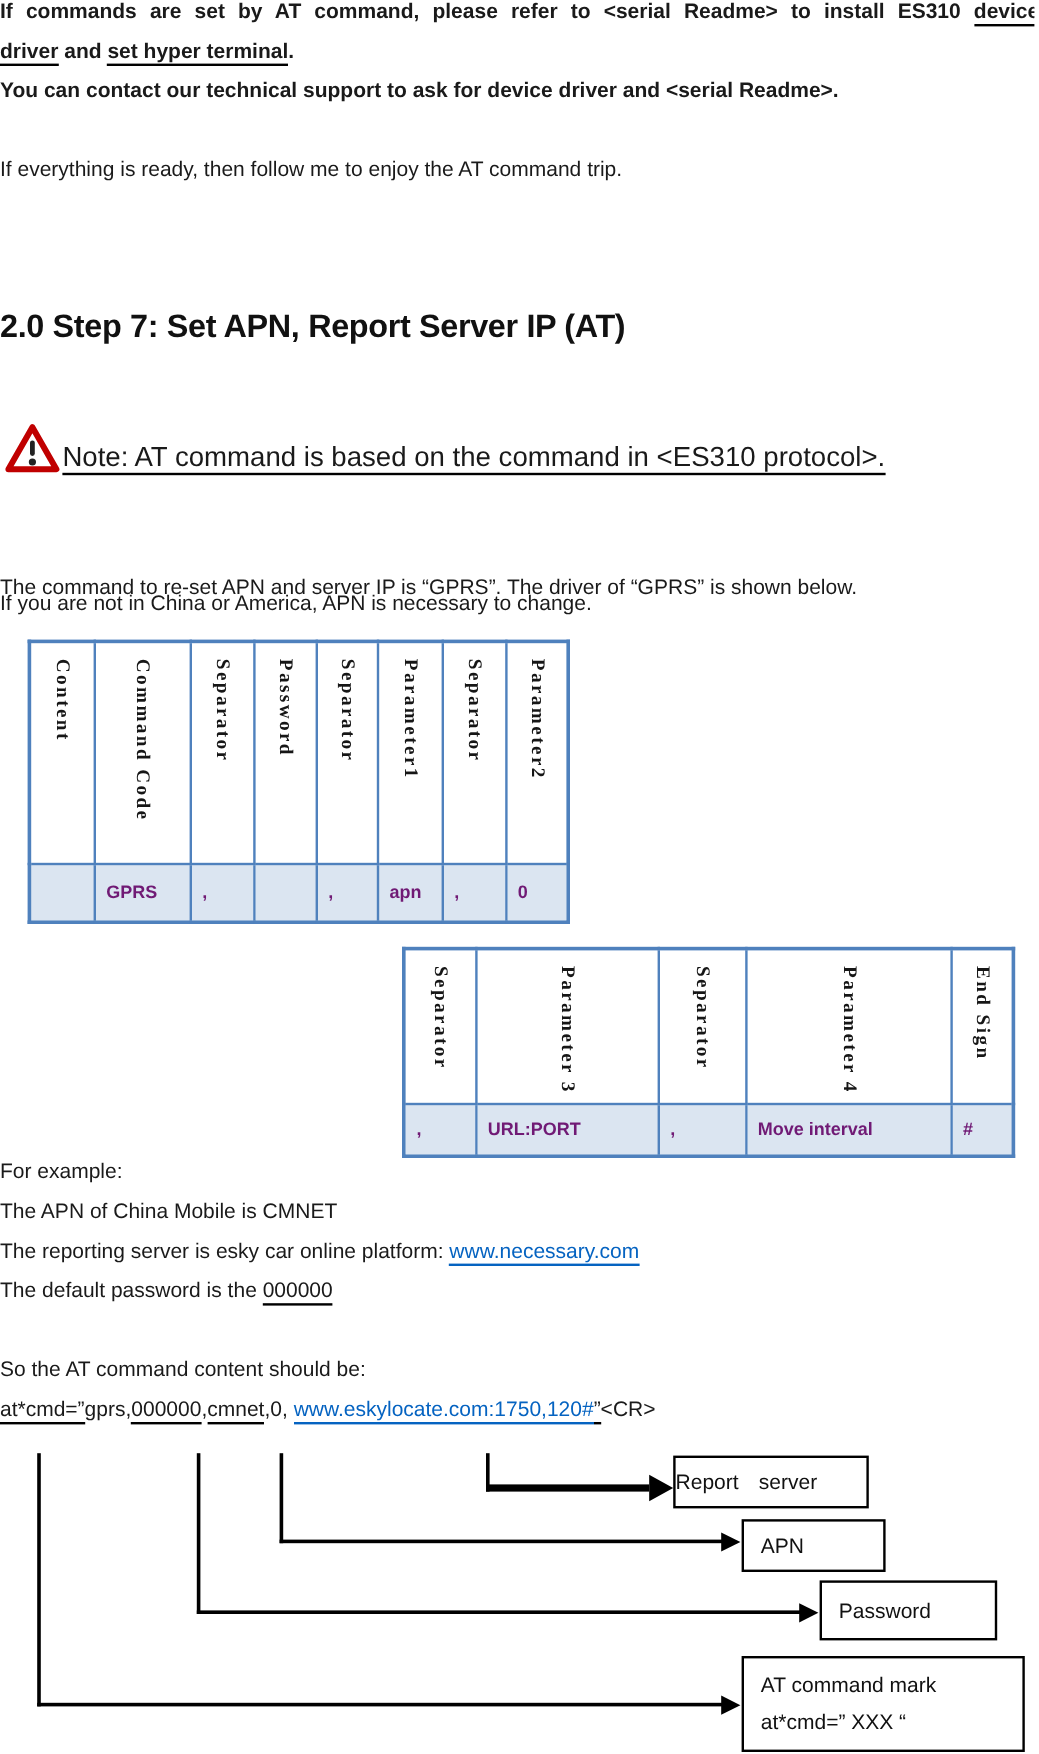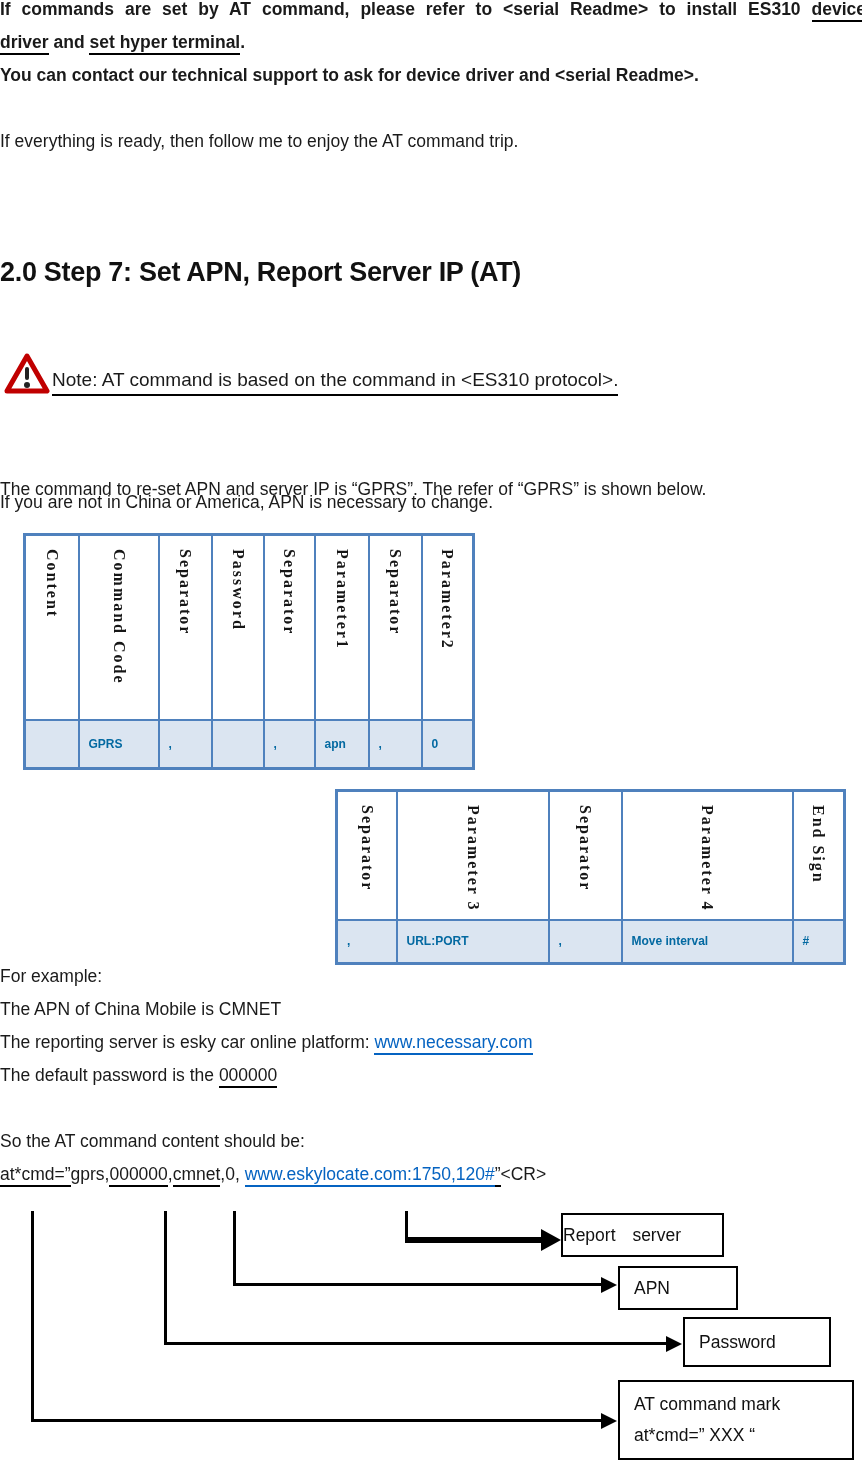--- a/index.html
+++ b/index.html
@@ -8,32 +8,32 @@
   
   .tblock{position:absolute;left:0;width:866px;font-size:17.5px;line-height:33px;}
   .bold{font-weight:bold;}
   .just{text-align:justify;text-align-last:justify;}
   .u-black{border-bottom:2px solid #000;padding-bottom:1px;}
   .spacer{height:33px;}
   .h1{position:absolute;left:0;top:252px;font-size:27px;font-weight:bold;line-height:40px;
       letter-spacing:-0.3px;color:#111;}
   
   .note-row{position:absolute;left:4px;top:350px;display:flex;align-items:flex-end;height:46px;}
-  .note-text{font-size:19px;line-height:24px;border-bottom:2px solid #000;padding-bottom:2px;}
+  .note-text{font-size:23px;line-height:24px;border-bottom:2px solid #000;padding-bottom:2px;}
   .warn-svg{display:block;margin-right:2px;}
   
   table.fmt{border-collapse:collapse;table-layout:fixed;position:absolute;background:#fff;}
   table.fmt td{border:2px solid #4f81bd;overflow:hidden;}
   table.fmt{border:3px solid #4f81bd;}
   td.hd{vertical-align:top;background:#fff;}
   td.hd .vtext{writing-mode:vertical-rl;margin:12px auto 0 auto;
       font-family:"Liberation Serif",serif;font-weight:bold;font-size:16px;
       letter-spacing:2px;color:#161616;}
   td.dt{background:#dbe5f1;vertical-align:middle;padding-left:9px;
-      font-size:12px;font-weight:600;color:#0369a1;}
+      font-size:15px;font-weight:600;color:#701a75;}
   .t1{left:23px;top:533px;width:452px;}
   .t1 .vtext{white-space:nowrap;}
   .t2{left:335px;top:789px;width:508px;}
   .t2 td.hd .vtext{height:112px;}
   
   .lnk{color:#0563c1;border-bottom:2px solid #0563c1;padding-bottom:1px;text-decoration:none;cursor:pointer;}
   
   .dg-line{position:absolute;background:#000;}
   .dg-box{position:absolute;border:2px solid #000;background:#fff;display:flex;
           flex-direction:column;justify-content:center;font-size:17.5px;color:#111;}
@@ -60,21 +60,21 @@
   <div class="note-row">
     <svg class="warn-svg" width="46" height="44" viewBox="0 0 46 44">
       <path d="M23 4 L43 39 L3 39 Z" fill="#ffffff" stroke="#c00000" stroke-width="5" stroke-linejoin="round"></path>
       <rect x="21" y="15" width="4" height="13" rx="2" fill="#222"></rect>
       <circle cx="23" cy="33" r="3" fill="#222"></circle>
     </svg>
     <span class="note-text">Note: AT command is based on the command in &lt;ES310 protocol&gt;.</span>
   </div>
 
   <div class="tblock" style="top:438px;margin-top:48px;">If you are not in China or America, APN is necessary to change.</div>
-  <div class="tblock" style="top:473px;">The command to re-set APN and server IP is “GPRS”. The refer of “GPRS” is shown below.</div>
+  <div class="tblock" style="top:473px;">The command to re-set APN and server IP is “GPRS”. The driver of “GPRS” is shown below.</div>
 
   <table class="fmt t1">
     <colgroup>
         <col style="width:54px">
         <col style="width:80px">
         <col style="width:53px">
         <col style="width:52px">
         <col style="width:51px">
         <col style="width:54px">
         <col style="width:53px">

